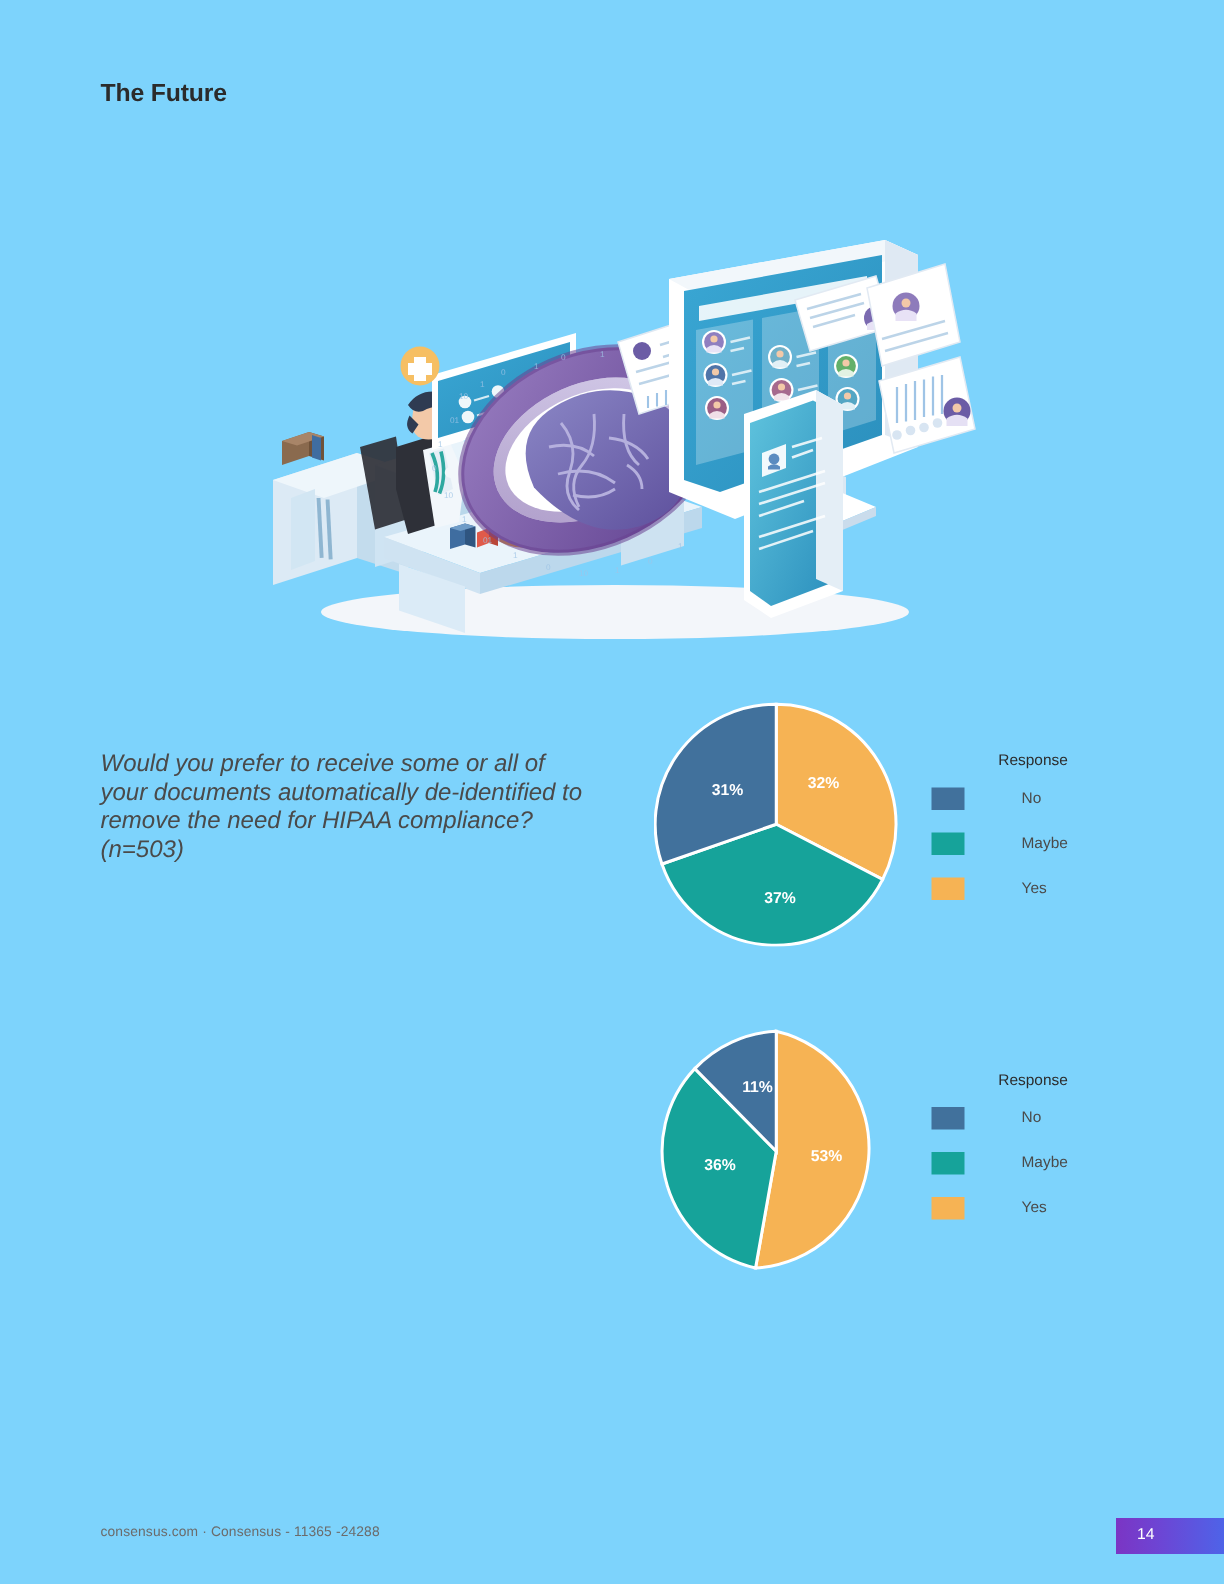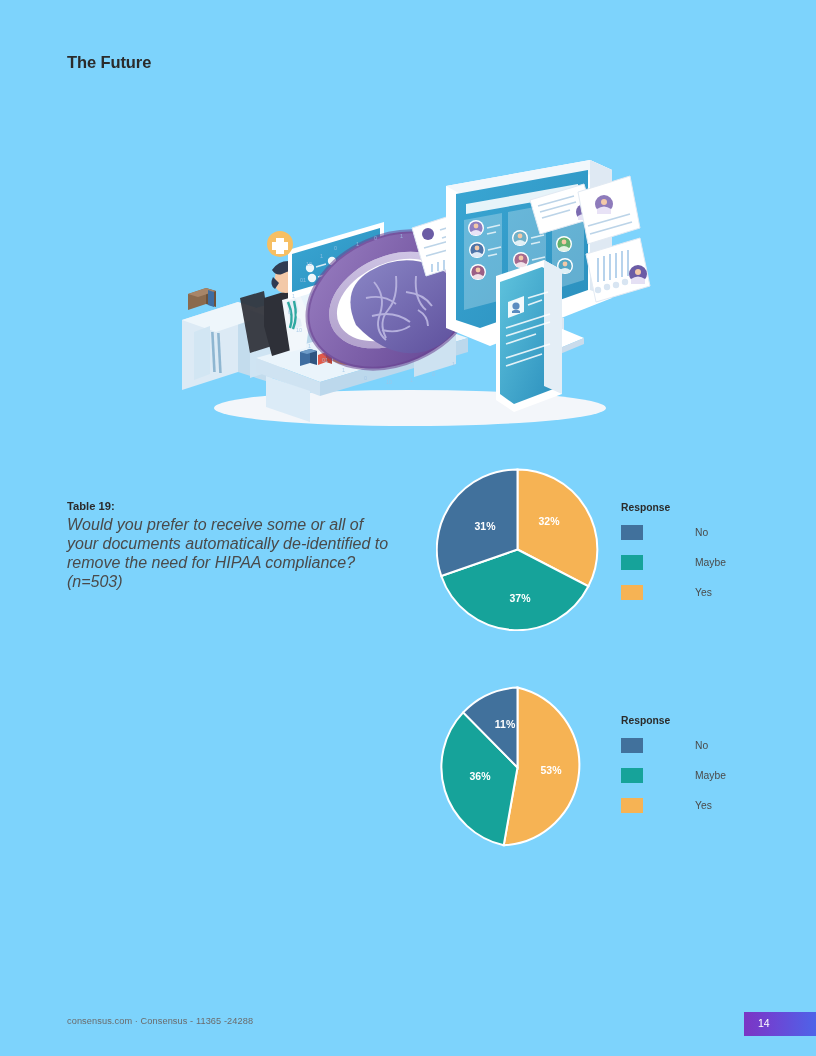--- a/index.html
+++ b/index.html
@@ -87,39 +87,40 @@
     font-size: 10.5px;
     font-weight: bold;
     fill: #ffffff;
   }
 
   .legend { position: absolute; left: 196px; }
   #chart19-wrap .legend { top: 42px; }
   #chart20-wrap .legend { top: 37px; }
   .legend-title {
     font-size: 10.3px;
-    font-weight: bold;
+    font-weight: normal;
     color: #2b2b2b;
     margin-bottom: 12px;
+    text-align: right;
   }
   .legend-row {
     display: flex;
     align-items: center;
     height: 15px;
     margin-bottom: 15px;
   }
   .legend-swatch {
     width: 22px;
     height: 15px;
     flex: 0 0 auto;
   }
   .legend-text {
     font-size: 10.3px;
     color: #4a4a4a;
-    margin-left: 24px;
+    margin-left: 10px;
     padding-left: 28px;
   }
 
   
   #footer-text {
     position: absolute;
     left: 67px;
     top: 1016px;
     font-size: 9.2px;
     color: #6b6b6b;
@@ -476,21 +477,20 @@
             <path d="M346 186 L390 172"></path>
           <path d="M346 194 L376 184"></path>
           <path d="M346 208 L390 194"></path>
             <path d="M346 216 L382 204"></path>
         </g>
       </g>
     </svg>
   </div>
 
   <div class="table-block" id="table19-block">
-    <div class="tbl-label">Table 19:</div>
     <div class="tbl-question">Would you prefer to receive some or all of your documents automatically de-identified to remove the need for  HIPAA compliance? (n=503)</div>
   </div>
 
   <div class="chart-wrap" id="chart19-wrap">
     <div class="pie">
       <svg viewBox="0 0 163 163" xmlns="http://www.w3.org/2000/svg">
         <g>
           <path d="M81.5 81.5 L81.5 1.5 A80 80 0 0 1 152.4 118.3 Z" fill="#f6b354" stroke="#ffffff" stroke-width="2"></path>
           <path d="M81.5 81.5 L152.4 118.3 A80 80 0 0 1 5.3 108.0 Z" fill="#16a39a" stroke="#ffffff" stroke-width="2"></path>
           <path d="M81.5 81.5 L5.3 108.0 A80 80 0 0 1 81.5 1.5 Z" fill="#41719c" stroke="#ffffff" stroke-width="2"></path>

